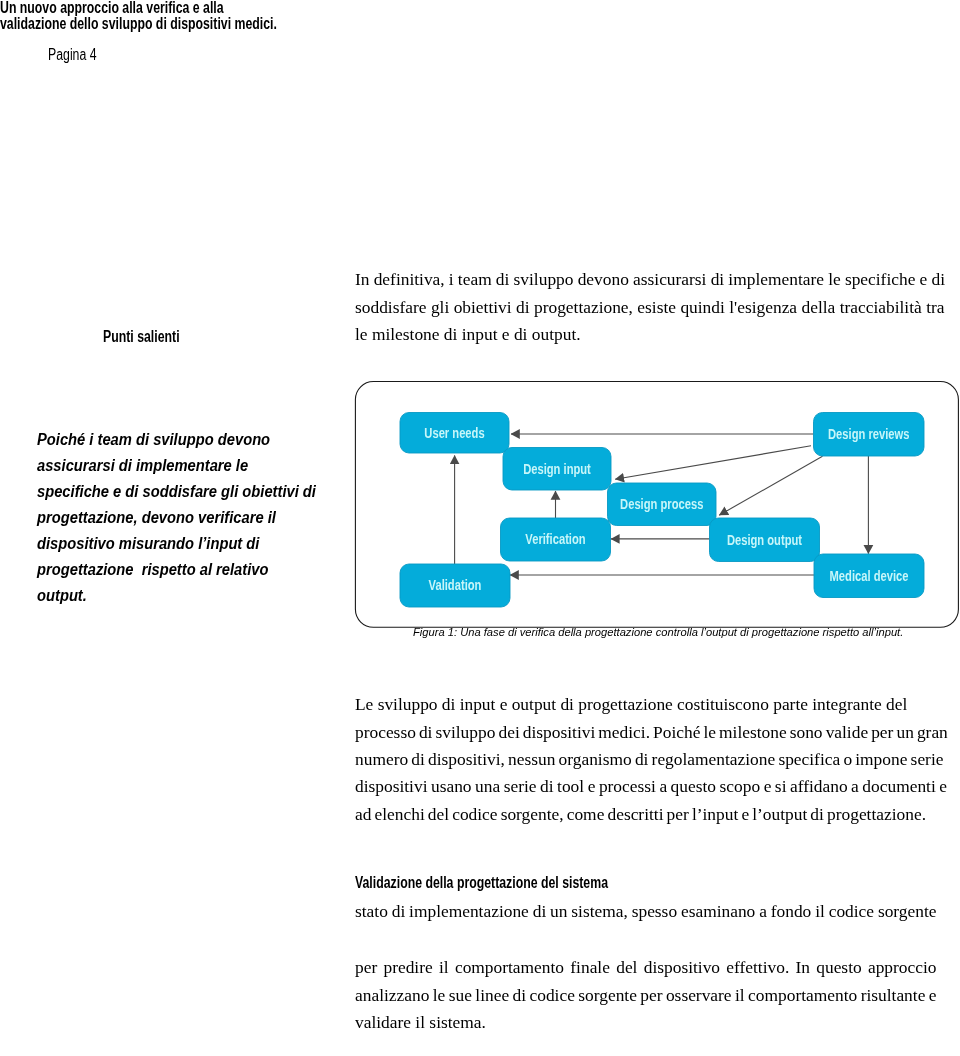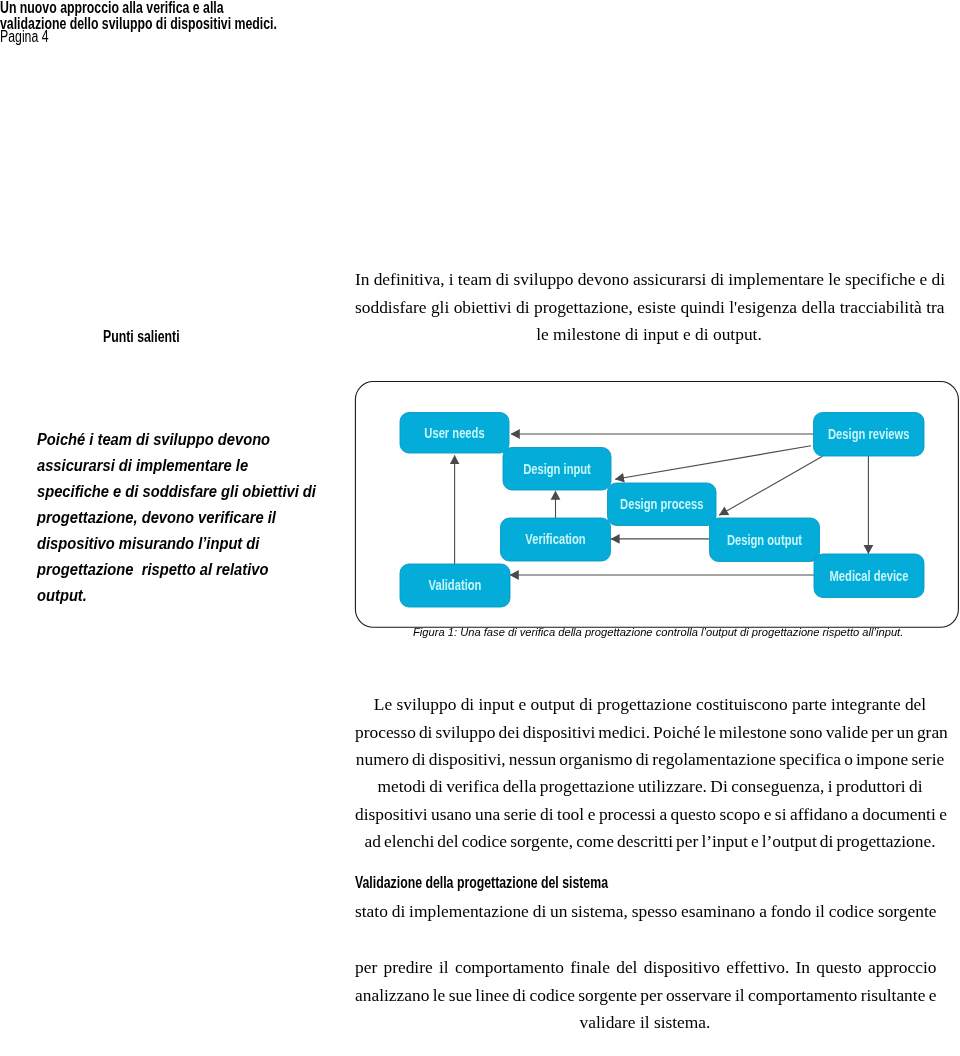--- a/index.html
+++ b/index.html
@@ -9,41 +9,41 @@
   .page{position:relative;width:960px;height:857px;transform:translateZ(0);}
   .abs{position:absolute;}
   
   .cond{font-family:"Liberation Sans",sans-serif;transform:scaleX(0.789);
         transform-origin:0 0;white-space:nowrap;}
   .hdr{font-weight:bold;font-size:15.6px;}
   .pagina{font-size:15.6px;}
   .punti{font-weight:bold;font-size:15.6px;}
   .subhead{font-weight:bold;font-size:15.6px;}
   .body-par{font-family:"Liberation Serif",serif;font-size:17.4px;line-height:27.4px;
-            text-align:center;}
+            text-align:left;}
   .pline{white-space:nowrap;}
   .pspan{white-space:pre;display:inline-block;}
   .sidenote{font-family:"Liberation Sans",sans-serif;font-weight:bold;font-style:italic;
             font-size:15.6px;line-height:26.1px;white-space:pre;
             transform:scaleX(0.944);transform-origin:0 0;}
   .caption{font-family:"Liberation Sans",sans-serif;font-style:italic;font-size:11.6px;
            white-space:nowrap;transform:scaleX(0.963);transform-origin:0 0;}
 </style>
 </head>
 <body>
 
 <div class="page">
 
   <div class="abs" style="left:0px;top:-1px;">
     <div class="cond hdr">Un nuovo approccio alla verifica e alla</div>
   </div>
   <div class="abs" style="left:0px;top:15px;">
     <div class="cond hdr">validazione dello sviluppo di dispositivi medici.</div>
   </div>
-  <div class="abs" style="left:0px;top:28px;">
+  <div class="abs" style="left:0px;top:46px;padding-left:48px;">
     <div class="cond pagina">Pagina 4</div>
   </div>
 
   <div class="abs" style="left:103px;top:328.3px;">
     <div class="cond punti">Punti salienti</div>
   </div>
 
   <div class="abs body-par" style="left:355px;top:266.4px;width:588px;" id="intro-par">
       <div class="pline"><span class="pspan" style="word-spacing: -0.159856px;">In definitiva, i team di sviluppo devono assicurarsi di implementare le specifiche e di</span></div>
       <div class="pline"><span class="pspan" style="word-spacing: 0.059375px;">soddisfare gli obiettivi di progettazione, esiste quindi l'esigenza della tracciabilità tra</span></div>
@@ -113,21 +113,20 @@
         </g>
     </svg>
   </div>
 
   <div class="abs caption" style="left:413px;top:624.6px;">Figura 1: Una fase di verifica della progettazione controlla l’output di progettazione rispetto all’input.</div>
 
   <div class="abs body-par" style="left:355px;top:691.1px;width:590px;" id="par-1">
       <div class="pline"><span class="pspan" style="word-spacing: -0.0639205px;">Le sviluppo di input e output di progettazione costituiscono parte integrante del</span></div>
       <div class="pline"><span class="pspan" style="word-spacing: -1.28822px;">processo di sviluppo dei dispositivi medici. Poiché le milestone sono valide per un gran</span></div>
       <div class="pline"><span class="pspan" style="word-spacing: -1.15531px;">numero di dispositivi, nessun organismo di regolamentazione specifica o impone serie</span></div>
-      <div class="pline"><span class="pspan" style="word-spacing: -0.9375px;">metodi di verifica della progettazione utilizzare. Di conseguenza, i produttori di</span></div>
       <div class="pline"><span class="pspan" style="word-spacing: -0.833008px;">dispositivi usano una serie di tool e processi a questo scopo e si affidano a documenti e</span></div>
       <div class="pline"><span class="pspan" style="word-spacing: -1.24479px;">ad elenchi del codice sorgente, come descritti per l’input e l’output di progettazione.</span></div>
     </div>
 
   <div class="abs" style="left:355px;top:874px;">
     <div class="cond subhead">Validazione della progettazione del sistema</div>
   </div>
 
   <div class="abs body-par" style="left:355px;top:898px;width:580px;" id="par-2">
       <div class="pline"><span class="pspan" style="word-spacing: -0.496094px;">stato di implementazione di un sistema, spesso esaminano a fondo il codice sorgente</span></div>

